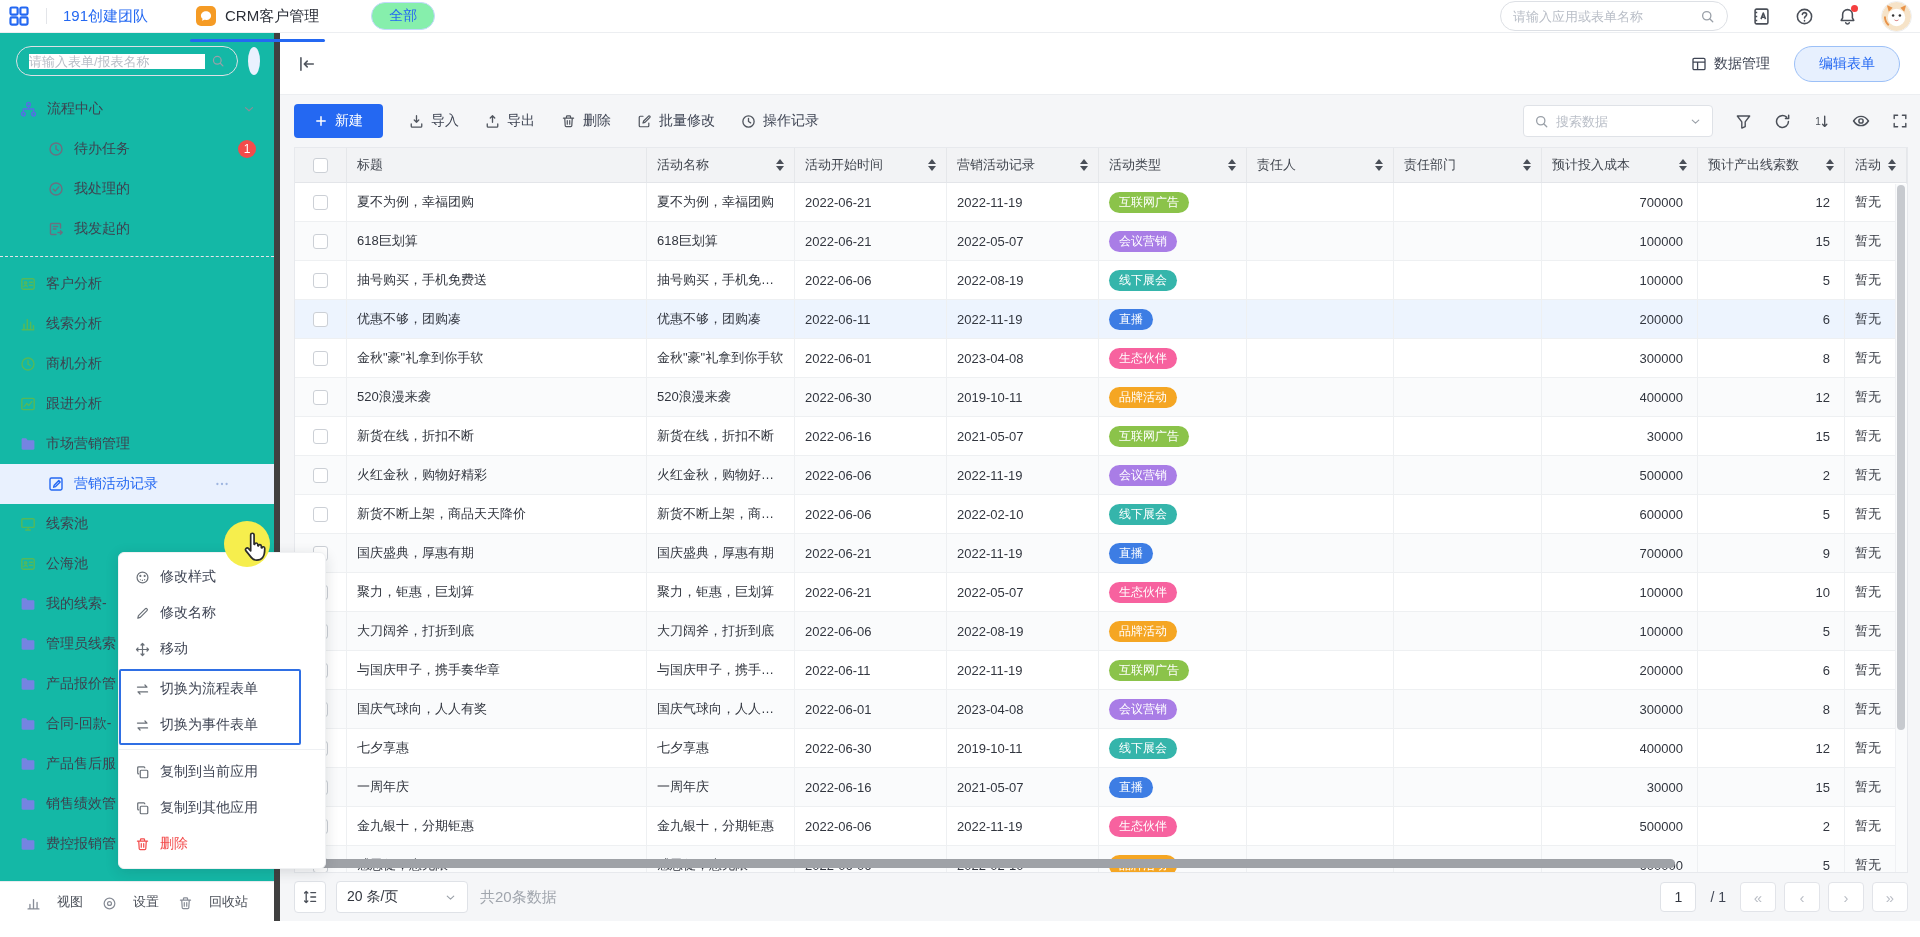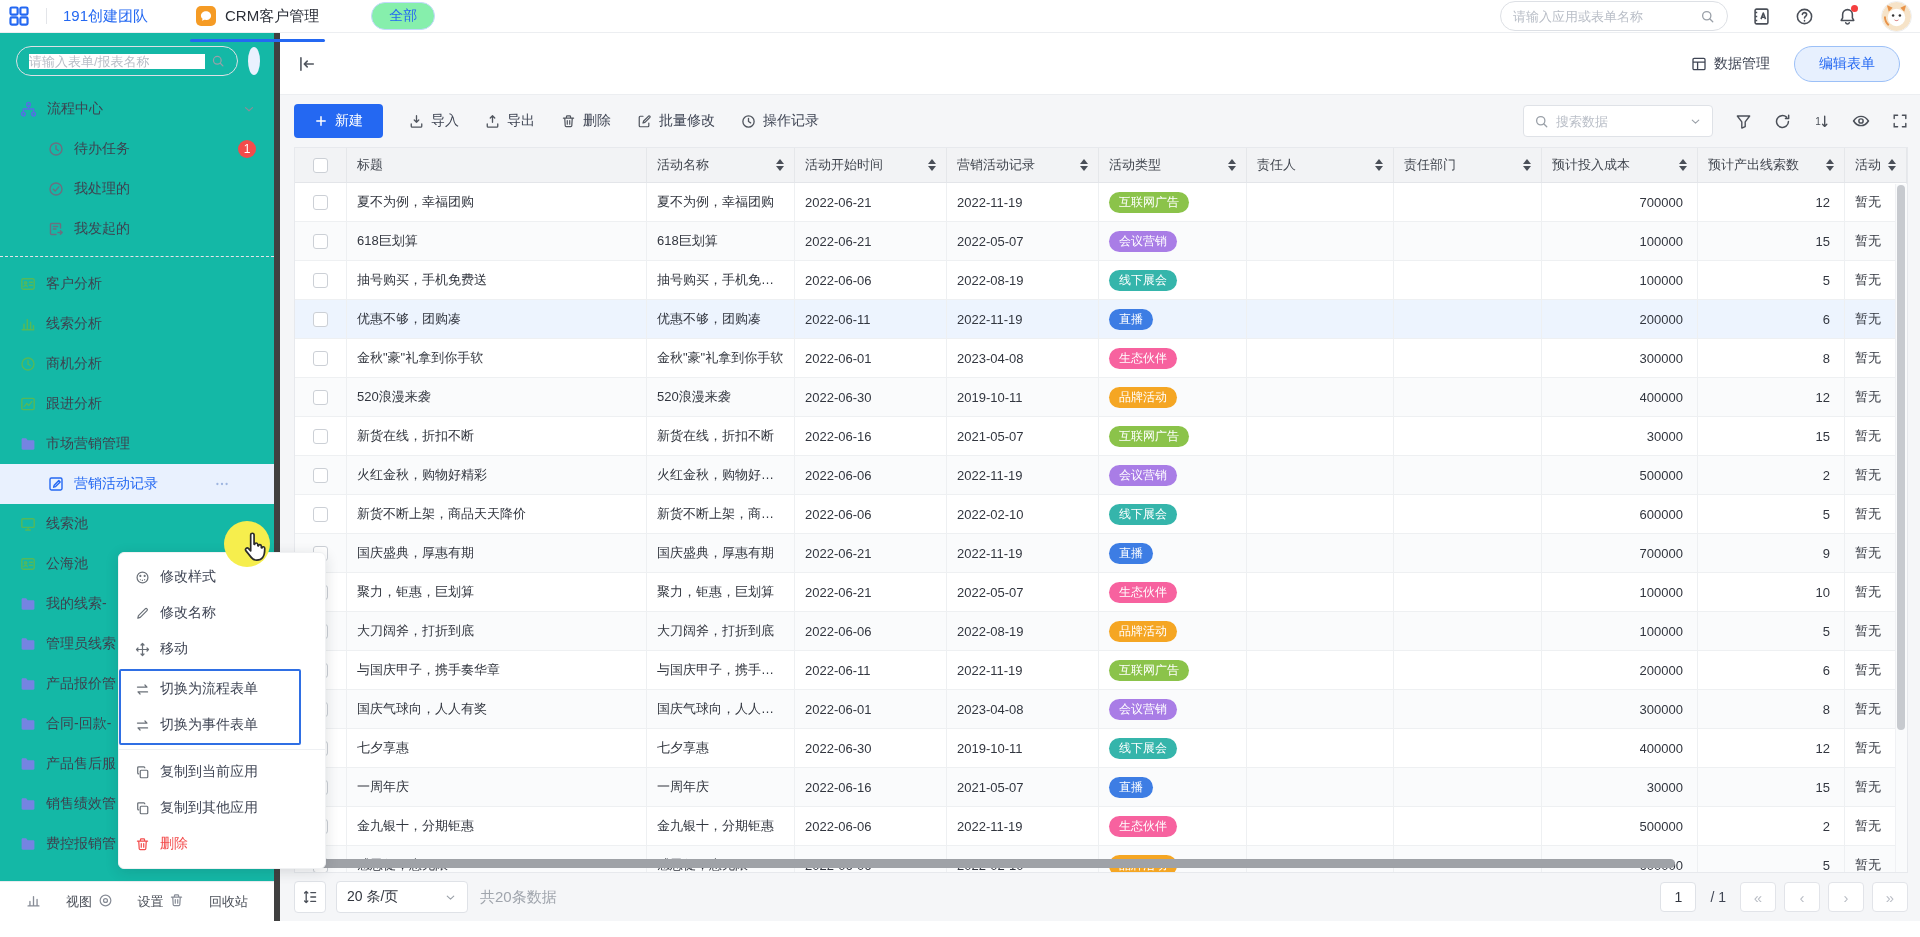--- a/index.html
+++ b/index.html
@@ -30,21 +30,21 @@
 .side-input input{border:0;outline:0;flex:1;font-size:13px;min-width:0}
 .plus-btn{width:28px;height:28px;border-radius:50%;background:#e9f1fe;color:#2468f2;display:flex;align-items:center;justify-content:center;padding:6px}
 .side-nav{flex:1;overflow:hidden}
 .srow{height:40px;display:flex;align-items:center;padding:0 18px 0 20px;gap:10px;font-size:14px;color:#3d4350}
 .srow.sub,.srow.indent{padding-left:48px}
 .srow.sel{background:#e9f1fe;color:#2468f2}
 .sdivider{border-top:1px dashed #e2e5ea;margin:7px 0}
 .badge-red{margin-left:auto;background:#f34b4b;color:#fff;font-size:12px;min-width:18px;height:18px;border-radius:9px;display:flex;align-items:center;justify-content:center;padding:0 5px}
 .chev{margin-left:auto;color:#8a8f98}
 .side-foot{height:40px;border-top:1px solid #e9ebef;display:flex;align-items:center;justify-content:space-between;padding:0 26px;background:#fff;font-size:13px;color:#4a4f58}
-.fitem{display:flex;align-items:flex-start;gap:25px;color:#4a4f58}
+.fitem{display:flex;align-items:flex-end;gap:16px;color:#4a4f58}
 .fitem .ic{color:#878c96}
 
 .cmenu{position:absolute;left:118px;top:552px;width:208px;background:#fff;border-radius:6px;box-shadow:0 3px 14px rgba(31,35,41,.14);border:1px solid #f0f1f3;padding:6px 0;z-index:50}
 .mitem{height:36px;display:flex;align-items:center;gap:10px;padding:0 16px;font-size:14px;color:#3f4554}
 .mitem .ic{color:#6a7078}
 .mitem.danger{color:#f34b4b}
 .mitem.danger .ic{color:#f34b4b}
 .mbox{border:2px solid #2f6fe4;margin:2px 24px 2px 0;border-radius:2px}
 .mbox .mitem{padding-left:14px}
 .msep{height:1px;background:#eef0f3;margin:4px 0}

